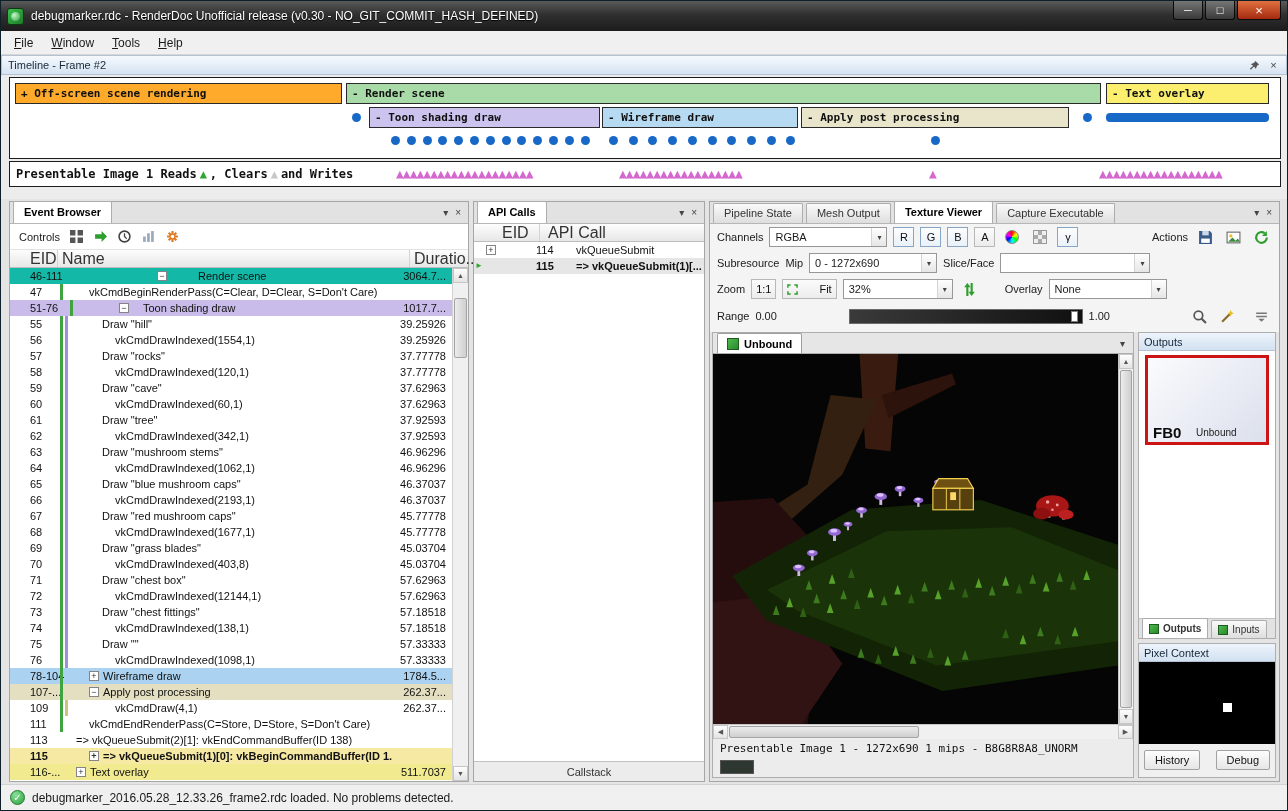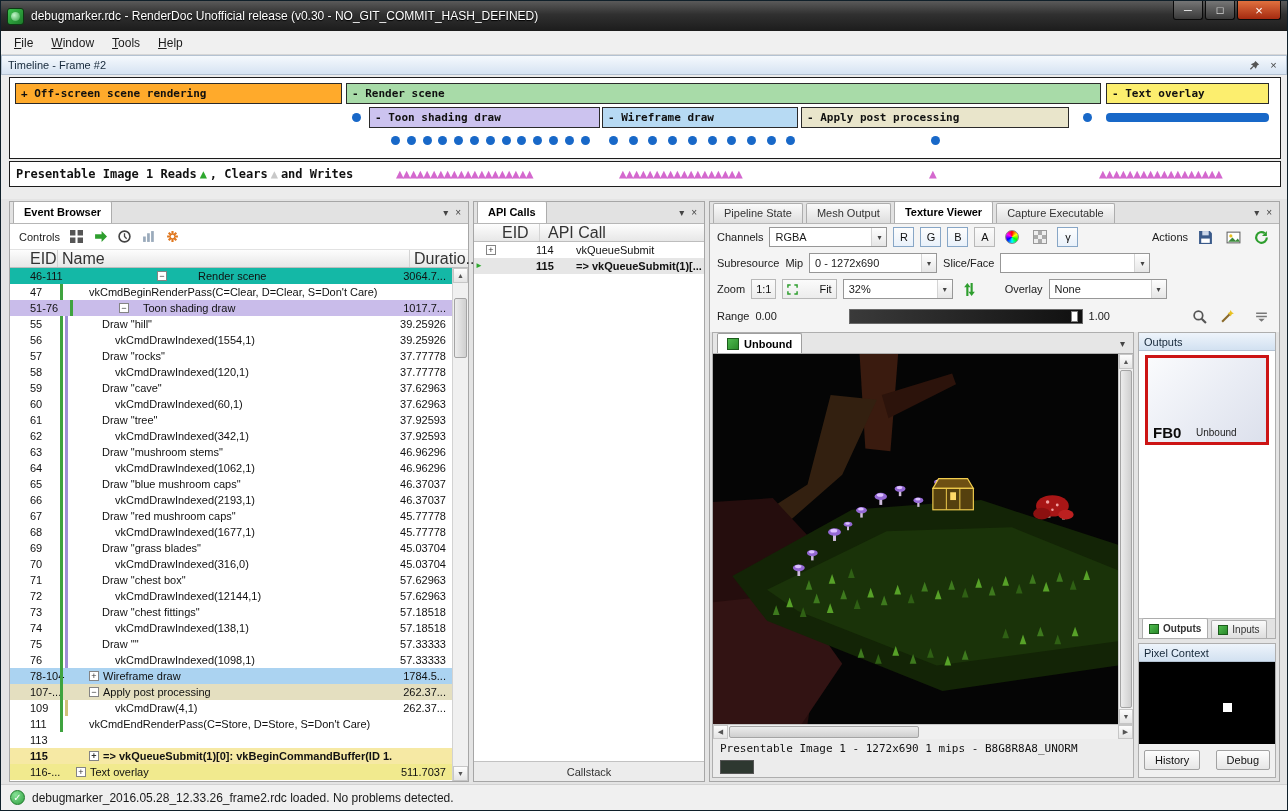--- a/index.html
+++ b/index.html
@@ -480,21 +480,21 @@
             <span class="ev-name">Draw "grass blades"</span>
             <span class="ev-dur">45.03704</span>
           </div>
           <div class="ev-row">
             <span class="ev-eid">70</span>
             <span class="ev-stripes">
               <span class="ev-stripe" style="background: rgb(63, 163, 63);"></span>
               <span class="ev-stripe" style="background: rgb(159, 143, 216);"></span>
             </span>
             <span class="ev-indent" style="width: 39px;"></span>
-            <span class="ev-name">vkCmdDrawIndexed(316,0)</span>
+            <span class="ev-name">vkCmdDrawIndexed(403,8)</span>
             <span class="ev-dur">45.03704</span>
           </div>
           <div class="ev-row">
             <span class="ev-eid">71</span>
             <span class="ev-stripes">
               <span class="ev-stripe" style="background: rgb(63, 163, 63);"></span>
               <span class="ev-stripe" style="background: rgb(159, 143, 216);"></span>
             </span>
             <span class="ev-indent" style="width: 26px;"></span>
             <span class="ev-name">Draw "chest box"</span>
@@ -586,20 +586,21 @@
               <span class="ev-stripe" style="background: rgb(63, 163, 63);"></span>
             </span>
             <span class="ev-indent" style="width: 13px;"></span>
             <span class="ev-name">vkCmdEndRenderPass(C=Store, D=Store, S=Don't Care)</span>
             <span class="ev-dur"></span>
           </div>
           <div class="ev-row">
             <span class="ev-eid">113</span>
             <span class="ev-stripes"></span>
             <span class="ev-indent" style="width: 0px;"></span>
+            <span class="ev-name">=&gt; vkQueueSubmit(2)[1]: vkEndCommandBuffer(ID 138)</span>
             <span class="ev-dur"></span>
           </div>
           <div class="ev-row" style="background: rgb(246, 233, 164); font-weight: bold;">
             <span class="ev-eid">115</span>
             <span class="ev-stripes"></span>
             <span class="ev-indent" style="width: 13px;"></span>
             <span class="ev-toggle">+</span>
             <span class="ev-name">=&gt; vkQueueSubmit(1)[0]: vkBeginCommandBuffer(ID 1...</span>
             <span class="ev-dur"></span>
           </div>

